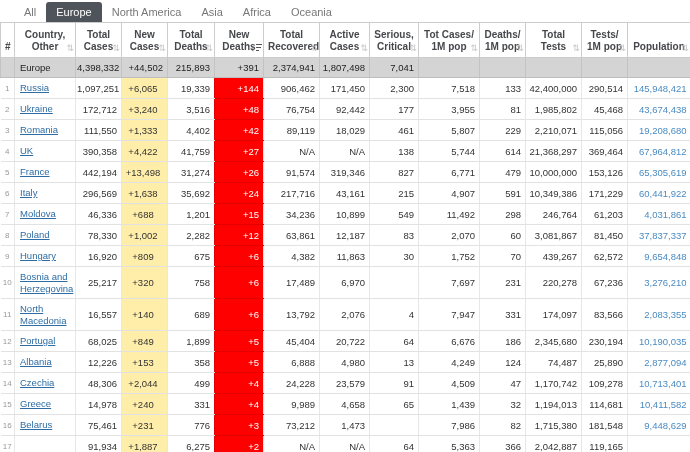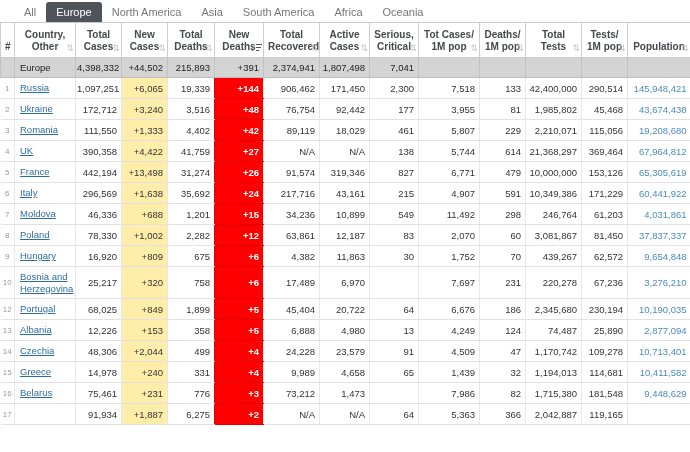--- a/index.html
+++ b/index.html
@@ -69,37 +69,36 @@
     color: var(--country-link, #2e6da4); font-weight: normal;
     text-decoration: underline; cursor: pointer;
   }
   .pop-link { color: var(--population-link, #4a8bc2); cursor: pointer; }
 
   tr.summary td {
     background: var(--summary-bg, #d4d4d4);
     border-left: 1px solid #c3c3c3; border-bottom: 1px solid #bdbdbd;
     color: #222; padding-top: 3px; padding-bottom: 3px;
   }
-  td.hl-yellow { background: var(--new-cases-bg, #ffeeaa); }
+  td.hl-yellow { background: var(--new-cases-bg, #ffeeaa); text-align: center; }
   td.hl-red {
     background: var(--new-deaths-bg, #ff0000);
-    color: var(--new-deaths-text, #fff); font-weight: bold;
+    color: var(--new-deaths-text, #fff); font-weight: normal;
     border-left-color: #e30000; border-bottom-color: #e30000; margin-left: 42px;
   }
 </style>
 </head>
 <body>
 
 <div class="panel">
   <div class="tabbar">
       <div class="tab">All</div>
       <div class="tab active">Europe</div>
       <div class="tab">North America</div>
       <div class="tab">Asia</div>
-      <div class="tab">South America</div>
       <div class="tab">Africa</div>
       <div class="tab">Oceania</div>
     </div>
   <table>
     <colgroup>
         <col style="width: 14px;">
         <col style="width: 61px;">
         <col style="width: 46px;">
         <col style="width: 46px;">
         <col style="width: 47px;">
@@ -355,20 +354,36 @@
           <td class="c-total_recovered">17,489</td>
           <td class="c-active_cases">6,970</td>
           <td class="c-serious_critical"></td>
           <td class="c-tot_cases_1m">7,697</td>
           <td class="c-deaths_1m">231</td>
           <td class="c-total_tests">220,278</td>
           <td class="c-tests_1m">67,236</td>
           <td class="c-population"><span class="pop-link">3,276,210</span></td>
         </tr>
         <tr>
+          <td class="c-num">11</td>
+          <td class="c-country"><span class="country-link">North Macedonia</span></td>
+          <td class="c-total_cases">16,557</td>
+          <td class="c-new_cases hl-yellow">+140</td>
+          <td class="c-total_deaths">689</td>
+          <td class="c-new_deaths hl-red">+6</td>
+          <td class="c-total_recovered">13,792</td>
+          <td class="c-active_cases">2,076</td>
+          <td class="c-serious_critical">4</td>
+          <td class="c-tot_cases_1m">7,947</td>
+          <td class="c-deaths_1m">331</td>
+          <td class="c-total_tests">174,097</td>
+          <td class="c-tests_1m">83,566</td>
+          <td class="c-population"><span class="pop-link">2,083,355</span></td>
+        </tr>
+        <tr>
           <td class="c-num">12</td>
           <td class="c-country"><span class="country-link">Portugal</span></td>
           <td class="c-total_cases">68,025</td>
           <td class="c-new_cases hl-yellow">+849</td>
           <td class="c-total_deaths">1,899</td>
           <td class="c-new_deaths hl-red">+5</td>
           <td class="c-total_recovered">45,404</td>
           <td class="c-active_cases">20,722</td>
           <td class="c-serious_critical">64</td>
           <td class="c-tot_cases_1m">6,676</td>

